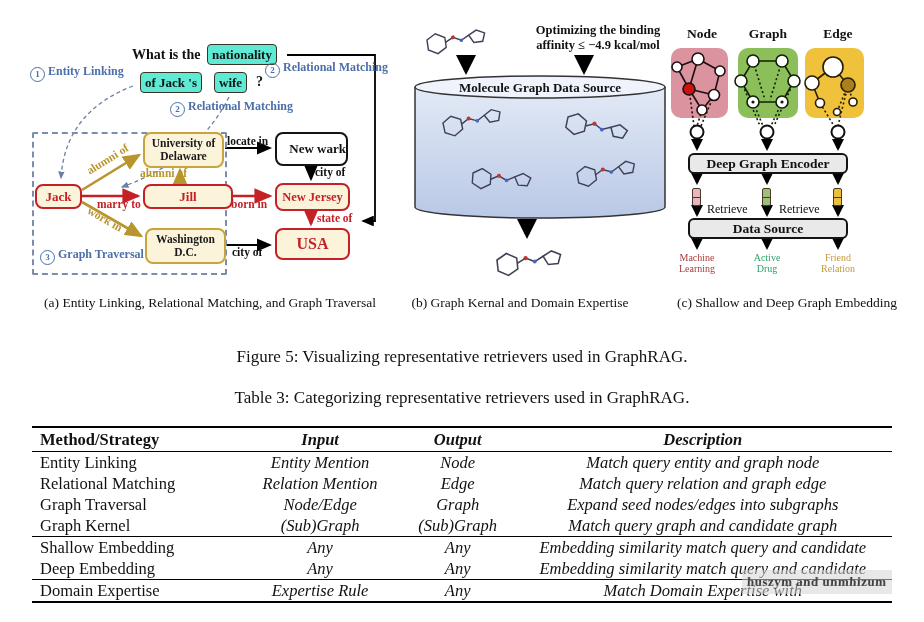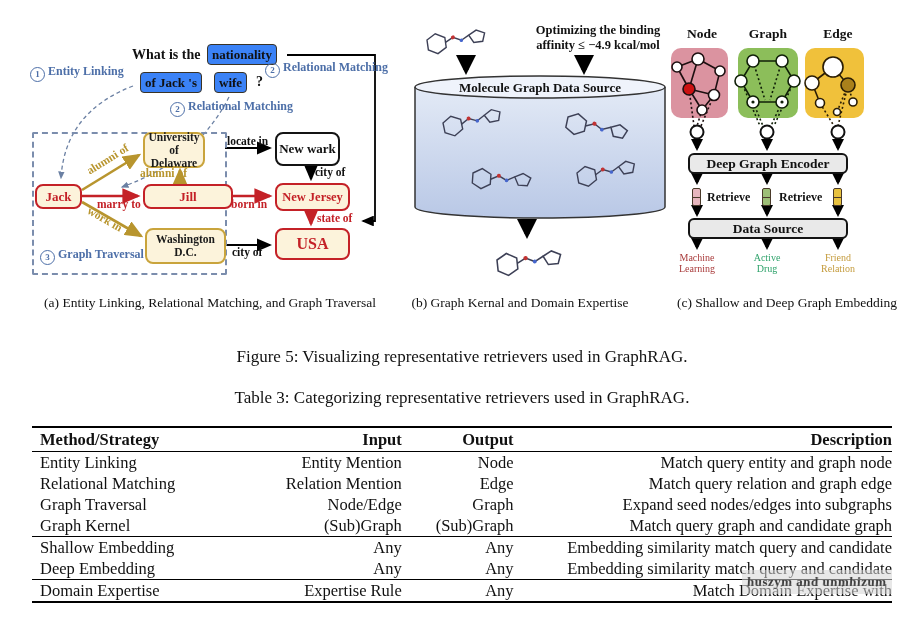--- a/index.html
+++ b/index.html
@@ -2,21 +2,21 @@
 <html><head>
 <meta charset="utf-8">
 <style>
   html,body{margin:0;padding:0;background:#ffffff;}
   .page{position:relative;width:924px;height:622px;background:#ffffff;overflow:hidden;
         font-family:"Liberation Serif","DejaVu Serif",serif;color:#111;}
   svg{position:absolute;overflow:visible;}
 
   
   .qtext{position:absolute;font-weight:bold;font-size:14px;color:#111;white-space:nowrap;}
-  .qbox{position:absolute;background:#3b82f6;border:1.5px solid #3a3325;border-radius:4px;
+  .qbox{position:absolute;background:#5eead4;border:1.5px solid #3a3325;border-radius:4px;
         font-weight:bold;font-size:13px;line-height:17px;padding:1px 4px;color:#111;white-space:nowrap;}
   .steplbl{position:absolute;color:#4D6FA8;font-weight:bold;font-size:12px;white-space:nowrap;}
   .circ{display:inline-block;width:13px;height:13px;border:1.3px solid #4D6FA8;border-radius:50%;
         font-size:9px;line-height:13px;text-align:center;vertical-align:-2px;margin-right:3px;}
   .dashbox{position:absolute;left:32px;top:132px;width:191px;height:139px;
            border:2px dashed #7b8dad;border-radius:2px;}
   .gnode{position:absolute;box-sizing:border-box;background:#FCF3DB;border-radius:8px;
          font-weight:bold;text-align:center;font-size:13px;display:flex;flex-direction:column;
          justify-content:center;line-height:14px;}
   .gnode.redn{border:2.5px solid #C42127;color:#C42127;}
@@ -38,31 +38,31 @@
 
   
   .chead{position:absolute;font-weight:bold;font-size:13.5px;text-align:center;width:60px;}
   .csq{position:absolute;border-radius:10px;width:57px;height:70px;}
   .gbox{position:absolute;box-sizing:border-box;background:#E9E9E9;border:2px solid #141414;
         border-radius:6px;font-weight:bold;font-size:13.5px;text-align:center;line-height:17px;}
   .chip{position:absolute;width:9px;height:18px;border:1.5px solid #4a3a2a;border-radius:2px;
         box-sizing:border-box;display:flex;flex-direction:column;}
   .chip span{flex:1;}
   .chip span:first-child{border-bottom:1.5px solid #4a3a2a;}
-  .retr{position:absolute;font-weight:bold;font-size:12px;white-space:nowrap;}
+  .retr{position:absolute;font-weight:normal;font-size:12px;white-space:nowrap;margin-top:12px;}
   .outlbl{position:absolute;font-weight:normal;font-size:10px;line-height:11px;text-align:center;width:64px;}
 
   
   table.rtab{position:absolute;left:32px;top:426px;width:860px;border-collapse:collapse;
              font-size:16.5px;table-layout:fixed;}
   table.rtab{border-top:2.5px solid #000;border-bottom:2.5px solid #000;}
   .rtab th,.rtab td{padding:0;height:21px;line-height:21px;font-weight:normal;overflow:hidden;white-space:nowrap;}
   .rtab thead th{font-weight:bold;border-bottom:1.5px solid #000;height:23px;line-height:23px;}
   .rtab .c0{text-align:left;padding-left:8px;}
-  .rtab .c1,.rtab .c2,.rtab .c3{text-align:right;}
+  .rtab .c1,.rtab .c2,.rtab .c3{text-align:center;font-style:italic;}
   .rtab tr.group-end td{border-bottom:1.5px solid #000;}
 
   .watermark{position:absolute;left:742px;top:570px;width:150px;height:24px;
              background:rgba(213,213,213,0.55);display:flex;align-items:center;justify-content:center;}
   .watermark span{font-weight:bold;font-size:13px;color:#3b3b3b;filter:blur(0.7px);
                   transform:skewX(-4deg);letter-spacing:0.5px;white-space:nowrap;}
 </style>
 </head>
 <body>
 
@@ -111,32 +111,32 @@
   <span class="steplbl" style="left:30px;top:64px;"><span class="circ">1</span><span>Entity Linking</span></span>
   <span class="steplbl" style="left:265px;top:60px;"><span class="circ">2</span><span>Relational Matching</span></span>
   <span class="steplbl" style="left:170px;top:99px;"><span class="circ">2</span><span>Relational Matching</span></span>
   <span class="steplbl" style="left:40px;top:247px;"><span class="circ">3</span><span>Graph Traversal</span></span>
 
   <div class="dashbox"></div>
 
   <div class="gnode redn" style="left:35px;top:184px;width:47px;height:25px;">
       <span>Jack</span>
     </div>
-  <div class="gnode goldn" style="left:143px;top:132px;width:62px;height:36px;">
+  <div class="gnode goldn" style="left:143px;top:132px;width:81px;height:36px;">
       <span class="l2">University of</span>
       <span class="l2">Delaware</span>
     </div>
   <div class="gnode redn" style="left:143px;top:184px;width:90px;height:25px;">
       <span>Jill</span>
     </div>
   <div class="gnode goldn" style="left:145px;top:228px;width:81px;height:36px;">
       <span class="l2">Washington</span>
       <span class="l2">D.C.</span>
     </div>
-  <div class="gnode blackn" style="left:275px;top:132px;width:65px;height:34px;">
+  <div class="gnode blackn" style="left:275px;top:132px;width:73px;height:34px;text-align:right;">
       <span>New wark</span>
     </div>
   <div class="gnode redn" style="left:275px;top:183px;width:75px;height:28px;">
       <span class="l2" style="font-size:12.5px;">New Jersey</span>
     </div>
   <div class="gnode redn" style="left:275px;top:228px;width:75px;height:32px;font-size:16px;">
       <span>USA</span>
     </div>
 
   <span class="elbl gold" style="left:84px;top:153px;transform:rotate(-32deg);">alumni of</span>

